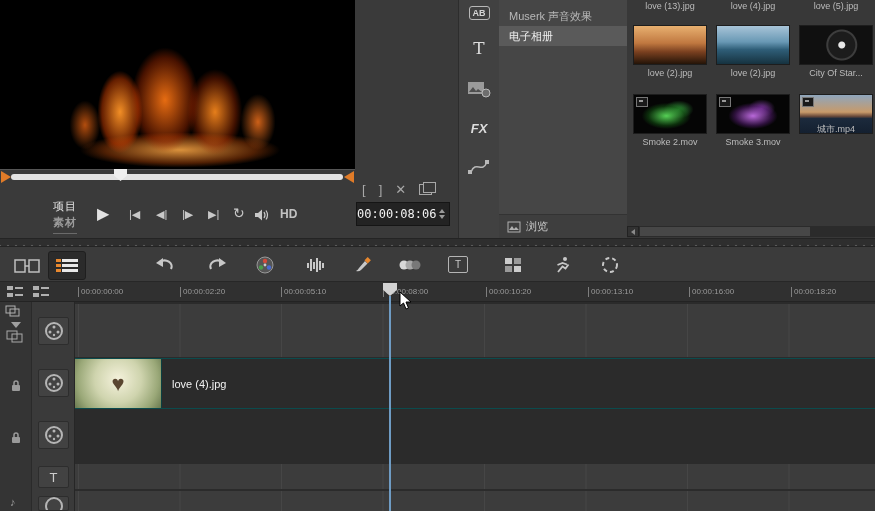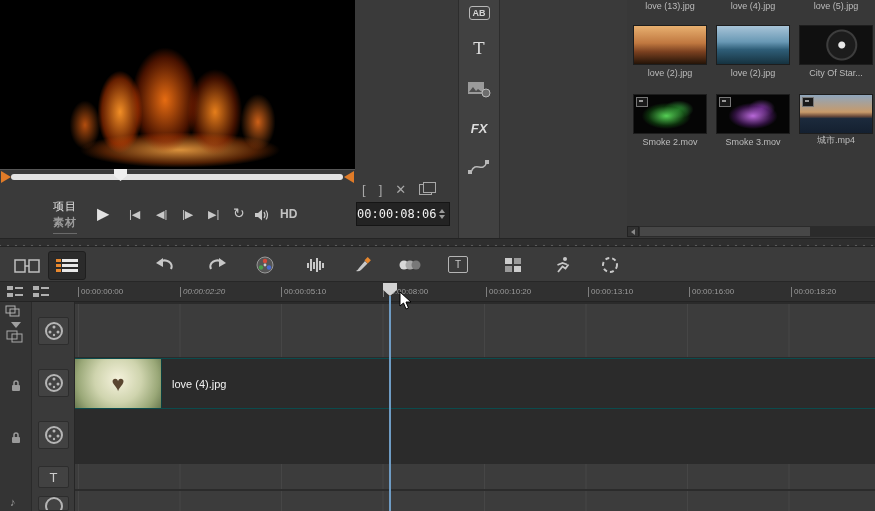--- a/index.html
+++ b/index.html
@@ -190,20 +190,31 @@
     <div class="cat catFX" style="top:121px;">FX</div>
     <div class="cat" style="top:158px;">
       <svg width="24" height="18" viewBox="0 0 24 18" style="margin:0 auto;">
         <path d="M4 14 C9 2 15 16 20 4" fill="none" stroke="#b8b8b8" stroke-width="1.5"></path>
         <rect x="1" y="12" width="4" height="4" fill="#b8b8b8"></rect>
         <rect x="18" y="2" width="4" height="4" fill="#b8b8b8"></rect>
       </svg>
     </div>
   </div>
 
+  <div class="abs panel">
+    <div class="pit" style="top:6px;">Muserk 声音效果</div>
+    <div class="pit sel" style="top:26px;">电子相册</div>
+    <div class="browse">
+      <svg width="14" height="12" viewBox="0 0 14 12">
+        <rect x="1" y="1" width="12" height="10" fill="none" stroke="#b0b0b0"></rect>
+        <path d="M2 9 l3-4 2 3 2-2 3 3z" fill="#b0b0b0"></path>
+      </svg>
+      <span>浏览</span>
+    </div>
+  </div>
 
   <div class="abs lib">
     <div class="lbl c0" style="top:1px;">love (13).jpg</div>
     <div class="lbl c1" style="top:1px;">love (4).jpg</div>
     <div class="lbl c2" style="top:1px;">love (5).jpg</div>
 
     <div class="th c0 th-love2" style="top:25px;"></div>
     <div class="th c1 th-love3" style="top:25px;"></div>
     <div class="th c2 th-vinyl" style="top:25px;"></div>
     <div class="lbl c0" style="top:68px;">love (2).jpg</div>
@@ -214,21 +225,21 @@
       <span class="badge"></span>
     </div>
     <div class="th c1 th-purple" style="top:94px;">
       <span class="badge"></span>
     </div>
     <div class="th c2 th-city" style="top:94px;">
       <span class="badge"></span>
     </div>
     <div class="lbl c0" style="top:137px;">Smoke 2.mov</div>
     <div class="lbl c1" style="top:137px;">Smoke 3.mov</div>
-    <div class="lbl c2" style="top:134px;">城市.mp4</div>
+    <div class="lbl c2" style="top:123px;">城市.mp4</div>
 
     <div class="libscroll">
       <span class="larrow"></span>
       <span class="lthumb"></span>
     </div>
   </div>
 
   <div class="abs grip"></div>
 
   <div class="abs ttb">
@@ -329,21 +340,21 @@
     </div>
     <div class="tbx" style="left:32px;top:1px;height:18px;">
       <svg width="18" height="14" viewBox="0 0 18 14">
         <rect x="1" y="1" width="6" height="4" fill="#b0b0b0"></rect>
           <rect x="9" y="2" width="8" height="2" fill="#b0b0b0"></rect>
         <rect x="1" y="8" width="6" height="4" fill="#b0b0b0"></rect>
           <rect x="9" y="9" width="8" height="2" fill="#b0b0b0"></rect>
       </svg>
     </div>
     <span class="rlab" style="left:78px;text-align:right;">00:00:00:00</span>
-    <span class="rlab" style="left:180px;font-style:italic;">00:00:02:20</span>
+    <span class="rlab" style="left:180px;">00:00:02:20</span>
     <span class="rlab" style="left:281px;">00:00:05:10</span>
     <span class="rlab" style="left:383px;">00:00:08:00</span>
     <span class="rlab" style="left:486px;">00:00:10:20</span>
     <span class="rlab" style="left:588px;">00:00:13:10</span>
     <span class="rlab" style="left:689px;">00:00:16:00</span>
     <span class="rlab" style="left:791px;">00:00:18:20</span>
   </div>
 
   <div class="abs trackbg"></div>
 

